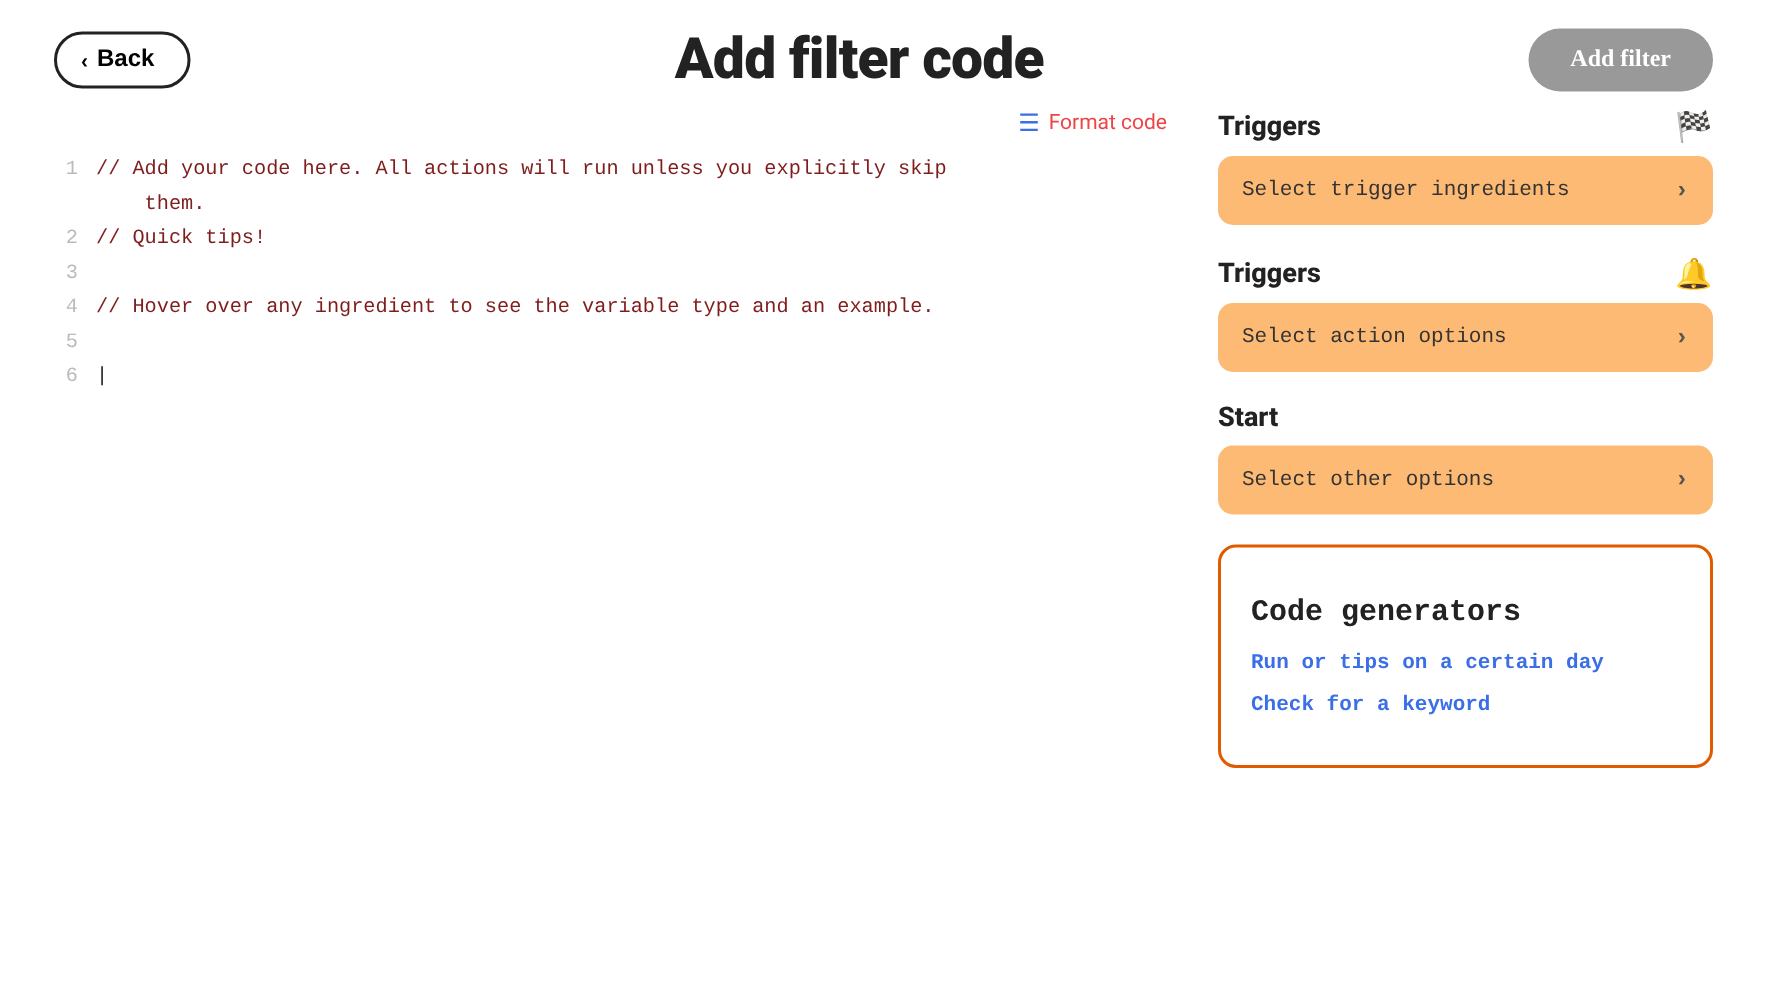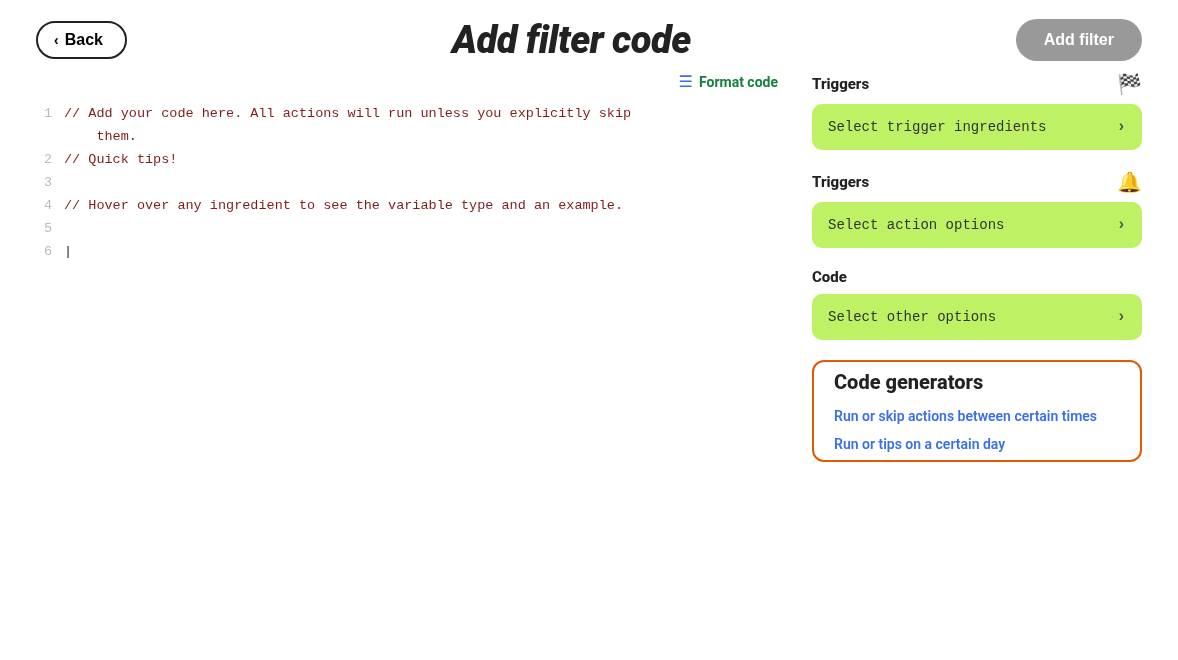--- a/index.html
+++ b/index.html
@@ -34,32 +34,32 @@
     }
 
     .back-button .chevron {
       font-size: 14px;
     }
 
     .page-title {
       font-size: 38px;
       font-weight: 900;
       letter-spacing: -0.5px;
-      font-style: italic;
     }
 
     .add-filter-button {
       background: #999;
       color: #fff;
       border: none;
       border-radius: 999px;
       padding: 12px 28px;
       font-size: 16px;
       font-weight: 700;
       cursor: pointer;
+      font-family: Liberation Serif, serif;
     }
 
     
     .main-content {
       display: flex;
       padding: 0 36px 20px 36px;
       gap: 30px;
     }
 
     
@@ -77,23 +77,23 @@
       margin-bottom: 8px;
       padding-right: 4px;
     }
 
     .format-icon {
       color: #3b6fe8;
       font-size: 16px;
     }
 
     .format-code-label {
-      color: #15803d;
+      color: #ef4444;
       font-size: 14px;
-      font-weight: 700;
+      font-weight: 400;
       cursor: pointer;
     }
 
     .code-editor {
       background: #fff;
       border: none;
       font-family: 'Courier New', Courier, monospace;
       font-size: 13.5px;
       color: #555;
       line-height: 1.7;
@@ -138,52 +138,53 @@
     }
 
     .section-header {
       display: flex;
       align-items: center;
       justify-content: space-between;
       margin-bottom: 8px;
     }
 
     .section-title {
-      font-size: 15px;
+      font-size: 18px;
       font-weight: 800;
     }
 
     .section-icon {
       font-size: 20px;
     }
 
     .option-row {
       display: flex;
       align-items: center;
       justify-content: space-between;
-      background: #bef264;
+      background: #fdba74;
       border-radius: 10px;
       padding: 14px 16px;
       cursor: pointer;
       font-size: 14px;
       font-family: 'Courier New', Courier, monospace;
       color: #333;
     }
 
     .option-row .chevron-right {
       font-size: 16px;
       color: #555;
       font-weight: 700;
     }
 
     
     .code-generators {
       border: 2.5px solid #e05a00;
       border-radius: 12px;
-      padding: 8px 20px;
+      padding: 32px 20px;
+      font-family: Liberation Mono, monospace;
     }
 
     .code-generators-title {
       font-size: 20px;
       font-weight: 800;
       margin-bottom: 14px;
     }
 
     .generator-link {
       display: block;
@@ -272,28 +273,28 @@
         <span class="section-icon">🔔</span>
       </div>
       <div class="option-row">
         <span>Select action options</span>
         <span class="chevron-right">›</span>
       </div>
     </div>
 
     <div class="section-block">
       <div class="section-header">
-        <span class="section-title">Code</span>
+        <span class="section-title">Start</span>
       </div>
       <div class="option-row">
         <span>Select other options</span>
         <span class="chevron-right">›</span>
       </div>
     </div>
 
     <div class="code-generators">
       <div class="code-generators-title">Code generators</div>
-      <a class="generator-link">Run or skip actions between certain times</a>
       <a class="generator-link">Run or tips on a certain day</a>
+      <a class="generator-link">Check for a keyword</a>
     </div>
 
   </div>
 </div>
 
 </body></html>

